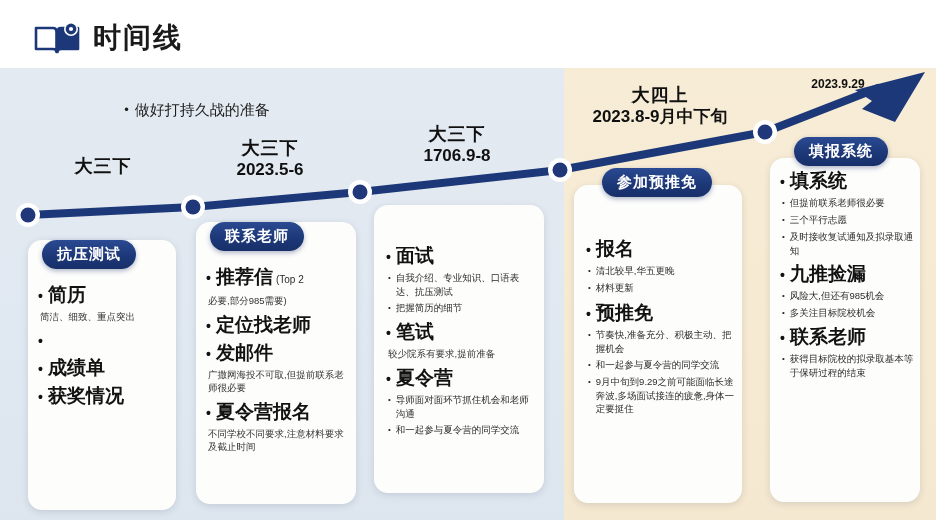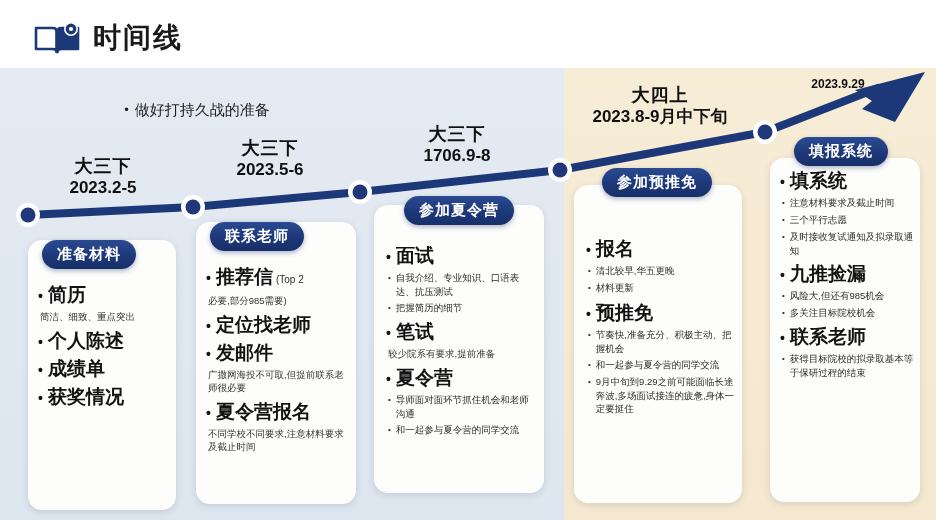--- a/index.html
+++ b/index.html
@@ -113,49 +113,47 @@
         <circle cx="560" cy="110" r="12" fill="#ffffff"></circle>
           <circle cx="560" cy="110" r="7.5" fill="#20387a"></circle>
         <circle cx="765" cy="72" r="12" fill="#ffffff"></circle>
           <circle cx="765" cy="72" r="7.5" fill="#20387a"></circle>
       </g>
     </svg>
   </div>
 
   <div class="stage-label" style="left:38px;top:156px;width:130px;">
     <div class="l1">大三下</div>
-    <div class="l2">2023.2-5</div>
   </div>
   <div class="stage-label" style="left:205px;top:138px;width:130px;">
     <div class="l1">大三下</div>
     <div class="l2">2023.5-6</div>
   </div>
   <div class="stage-label" style="left:392px;top:124px;width:130px;">
     <div class="l1">大三下</div>
     <div class="l2">1706.9-8</div>
   </div>
   <div class="stage-label" style="left:565px;top:85px;width:190px;">
     <div class="l1">大四上</div>
     <div class="l2">2023.8-9月中下旬</div>
   </div>
   <div class="stage-label" style="left:768px;top:74px;width:140px;">
     <div class="l2" style="font-size:12px;">2023.9.29</div>
   </div>
 
   <div class="card" style="left:28px;top:240px;width:148px;height:270px;"></div>
-  <div class="badge" style="left:42px;top:240px;">准备材料</div>
+  <div class="badge" style="left:42px;top:240px;">抗压测试</div>
   <div class="card-body" style="left:38px;top:282px;width:130px;">
     <div class="b1">
         <span class="bd">•</span>
         <span>简历</span>
       </div>
     <div class="note">简洁、细致、重点突出</div>
     <div class="b1">
         <span class="bd">•</span>
-        <span>个人陈述</span>
       </div>
     <div class="b1">
         <span class="bd">•</span>
         <span>成绩单</span>
       </div>
     <div class="b1">
         <span class="bd">•</span>
         <span>获奖情况</span>
       </div>
   </div>
@@ -179,21 +177,20 @@
       </div>
     <div class="note">广撒网海投不可取,但提前联系老师很必要</div>
     <div class="b1">
         <span class="bd">•</span>
         <span>夏令营报名</span>
       </div>
     <div class="note">不同学校不同要求,注意材料要求及截止时间</div>
   </div>
 
   <div class="card" style="left:374px;top:205px;width:170px;height:288px;"></div>
-  <div class="badge" style="left:404px;top:196px;">参加夏令营</div>
   <div class="card-body" style="left:386px;top:243px;width:152px;">
     <div class="b1">
         <span class="bd">•</span>
         <span>面试</span>
       </div>
     <div class="b2">
         <span class="bd">•</span>
         <span class="tx">自我介绍、专业知识、口语表达、抗压测试</span>
       </div>
     <div class="b2">
@@ -254,21 +251,21 @@
 
   <div class="card" style="left:770px;top:158px;width:150px;height:344px;"></div>
   <div class="badge" style="left:794px;top:137px;">填报系统</div>
   <div class="card-body" style="left:780px;top:168px;width:134px;">
     <div class="b1">
         <span class="bd">•</span>
         <span>填系统</span>
       </div>
     <div class="b2">
         <span class="bd">•</span>
-        <span class="tx">注意材料要求及截止时间</span>
+        <span class="tx">但提前联系老师很必要</span>
       </div>
     <div class="b2">
         <span class="bd">•</span>
         <span class="tx">三个平行志愿</span>
       </div>
     <div class="b2">
         <span class="bd">•</span>
         <span class="tx">及时接收复试通知及拟录取通知</span>
       </div>
     <div class="b1" style="margin-top:4px;">

